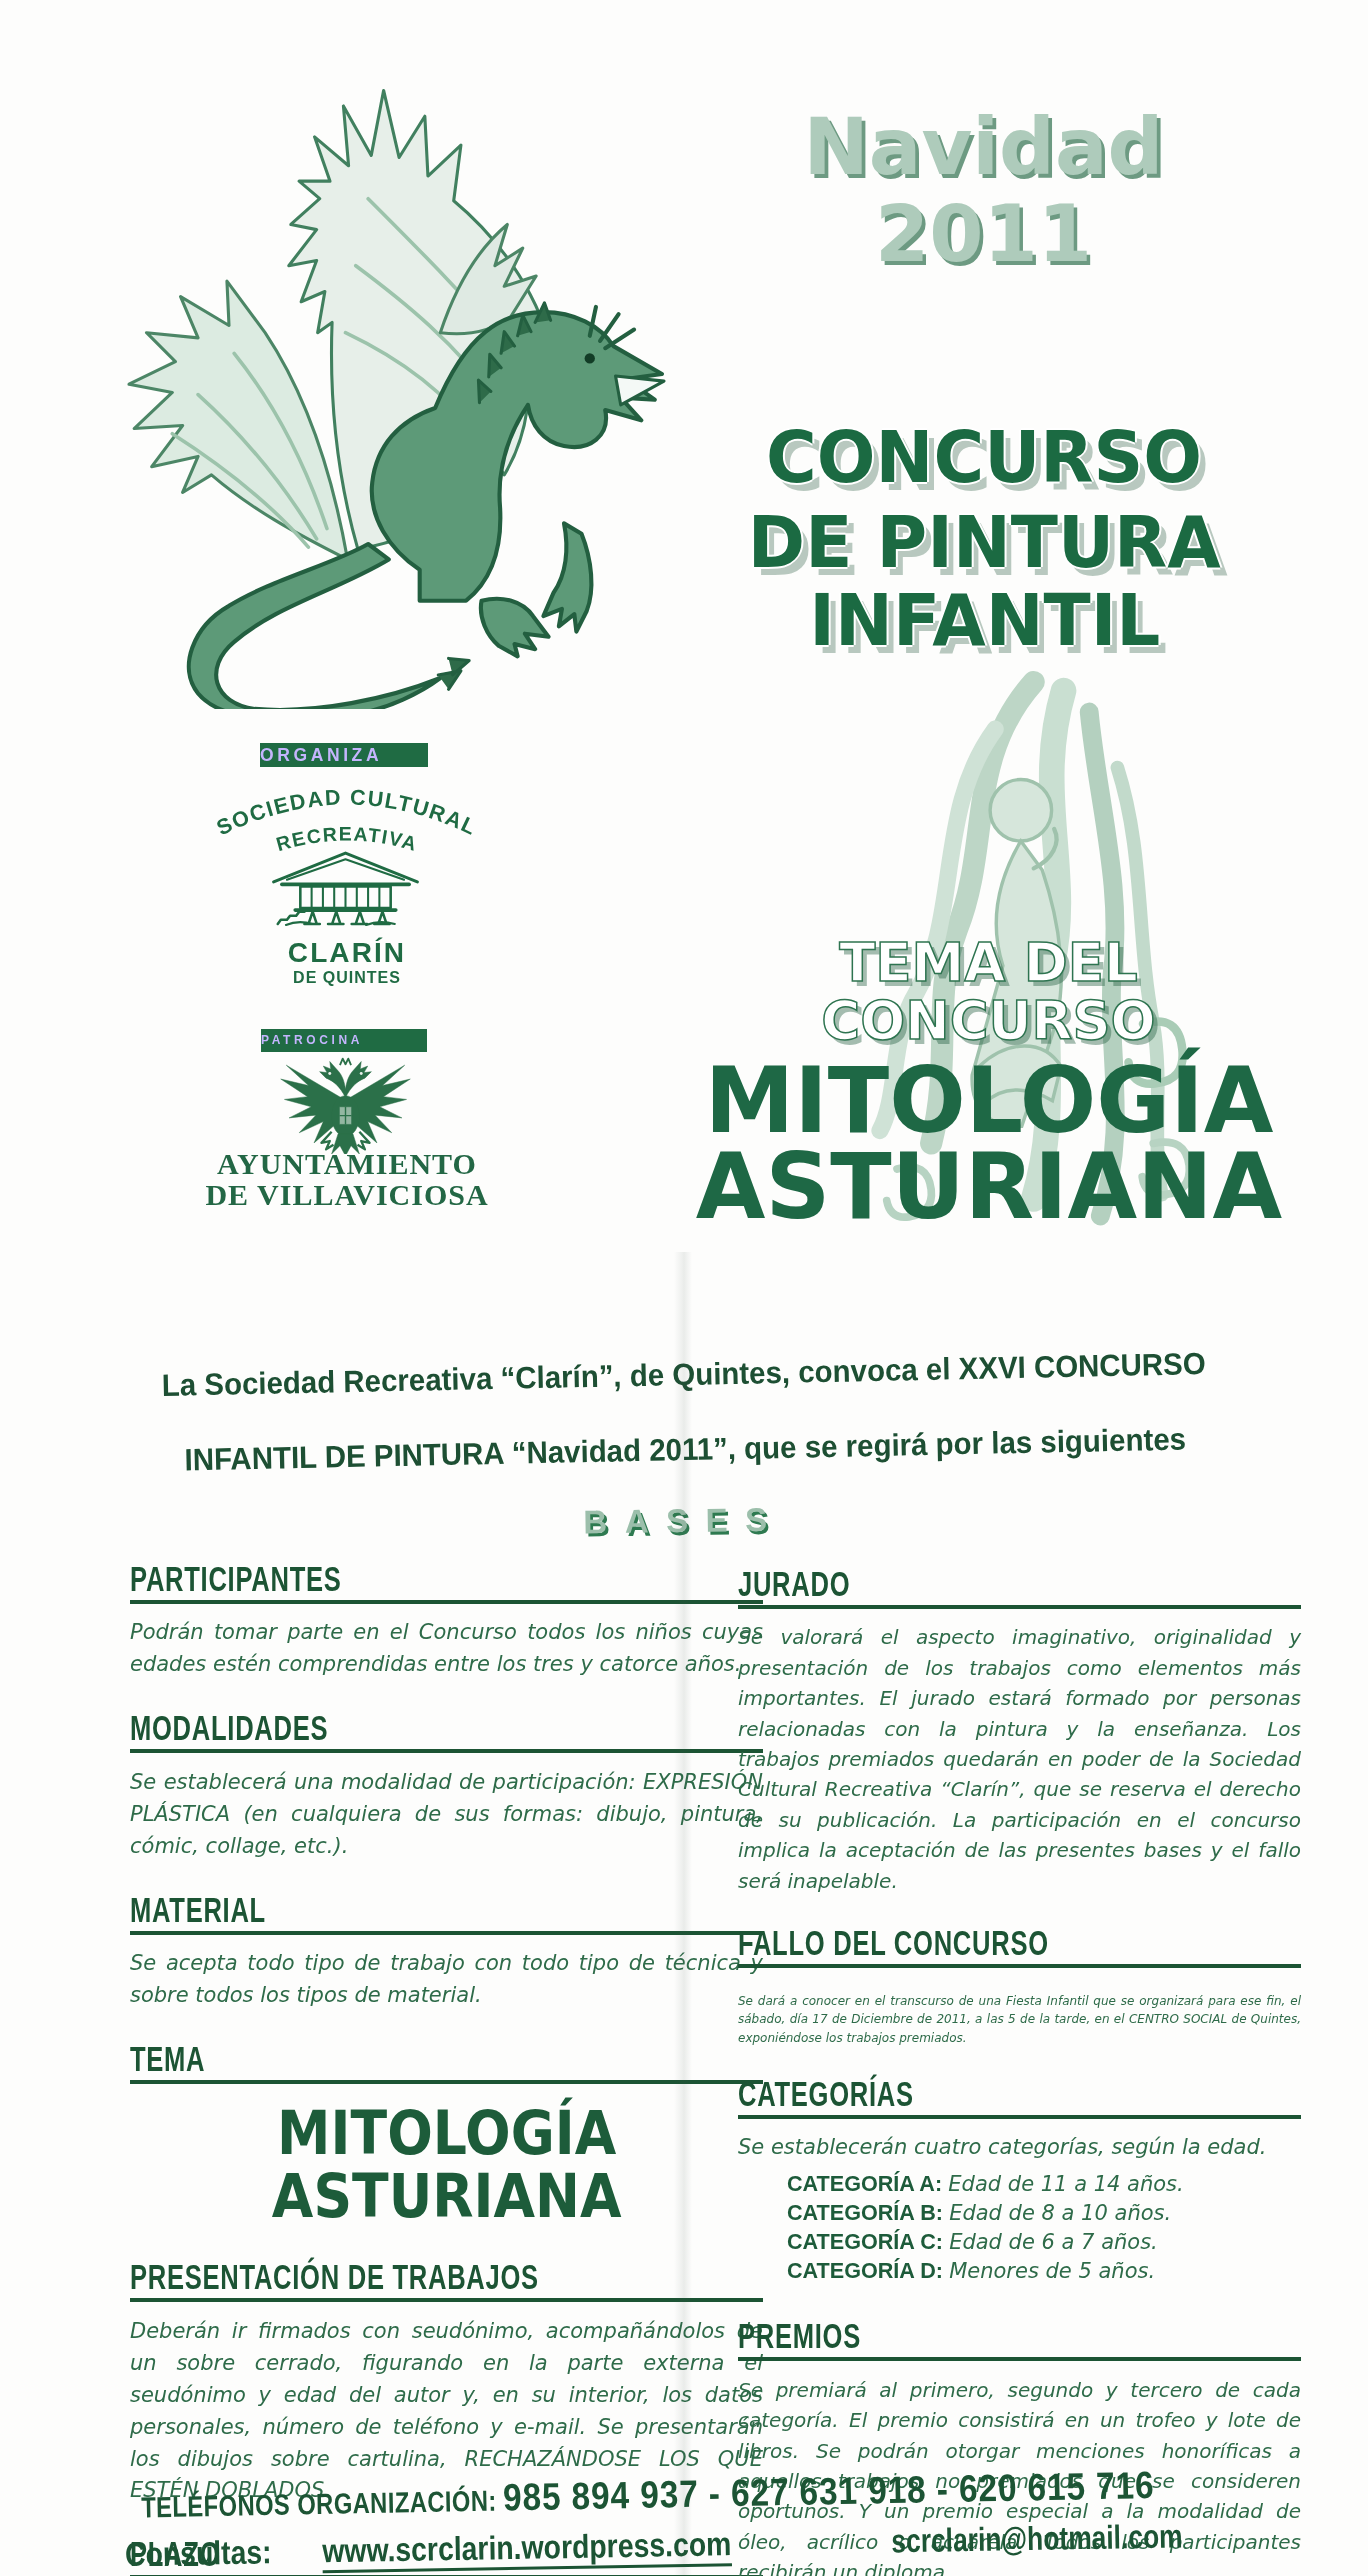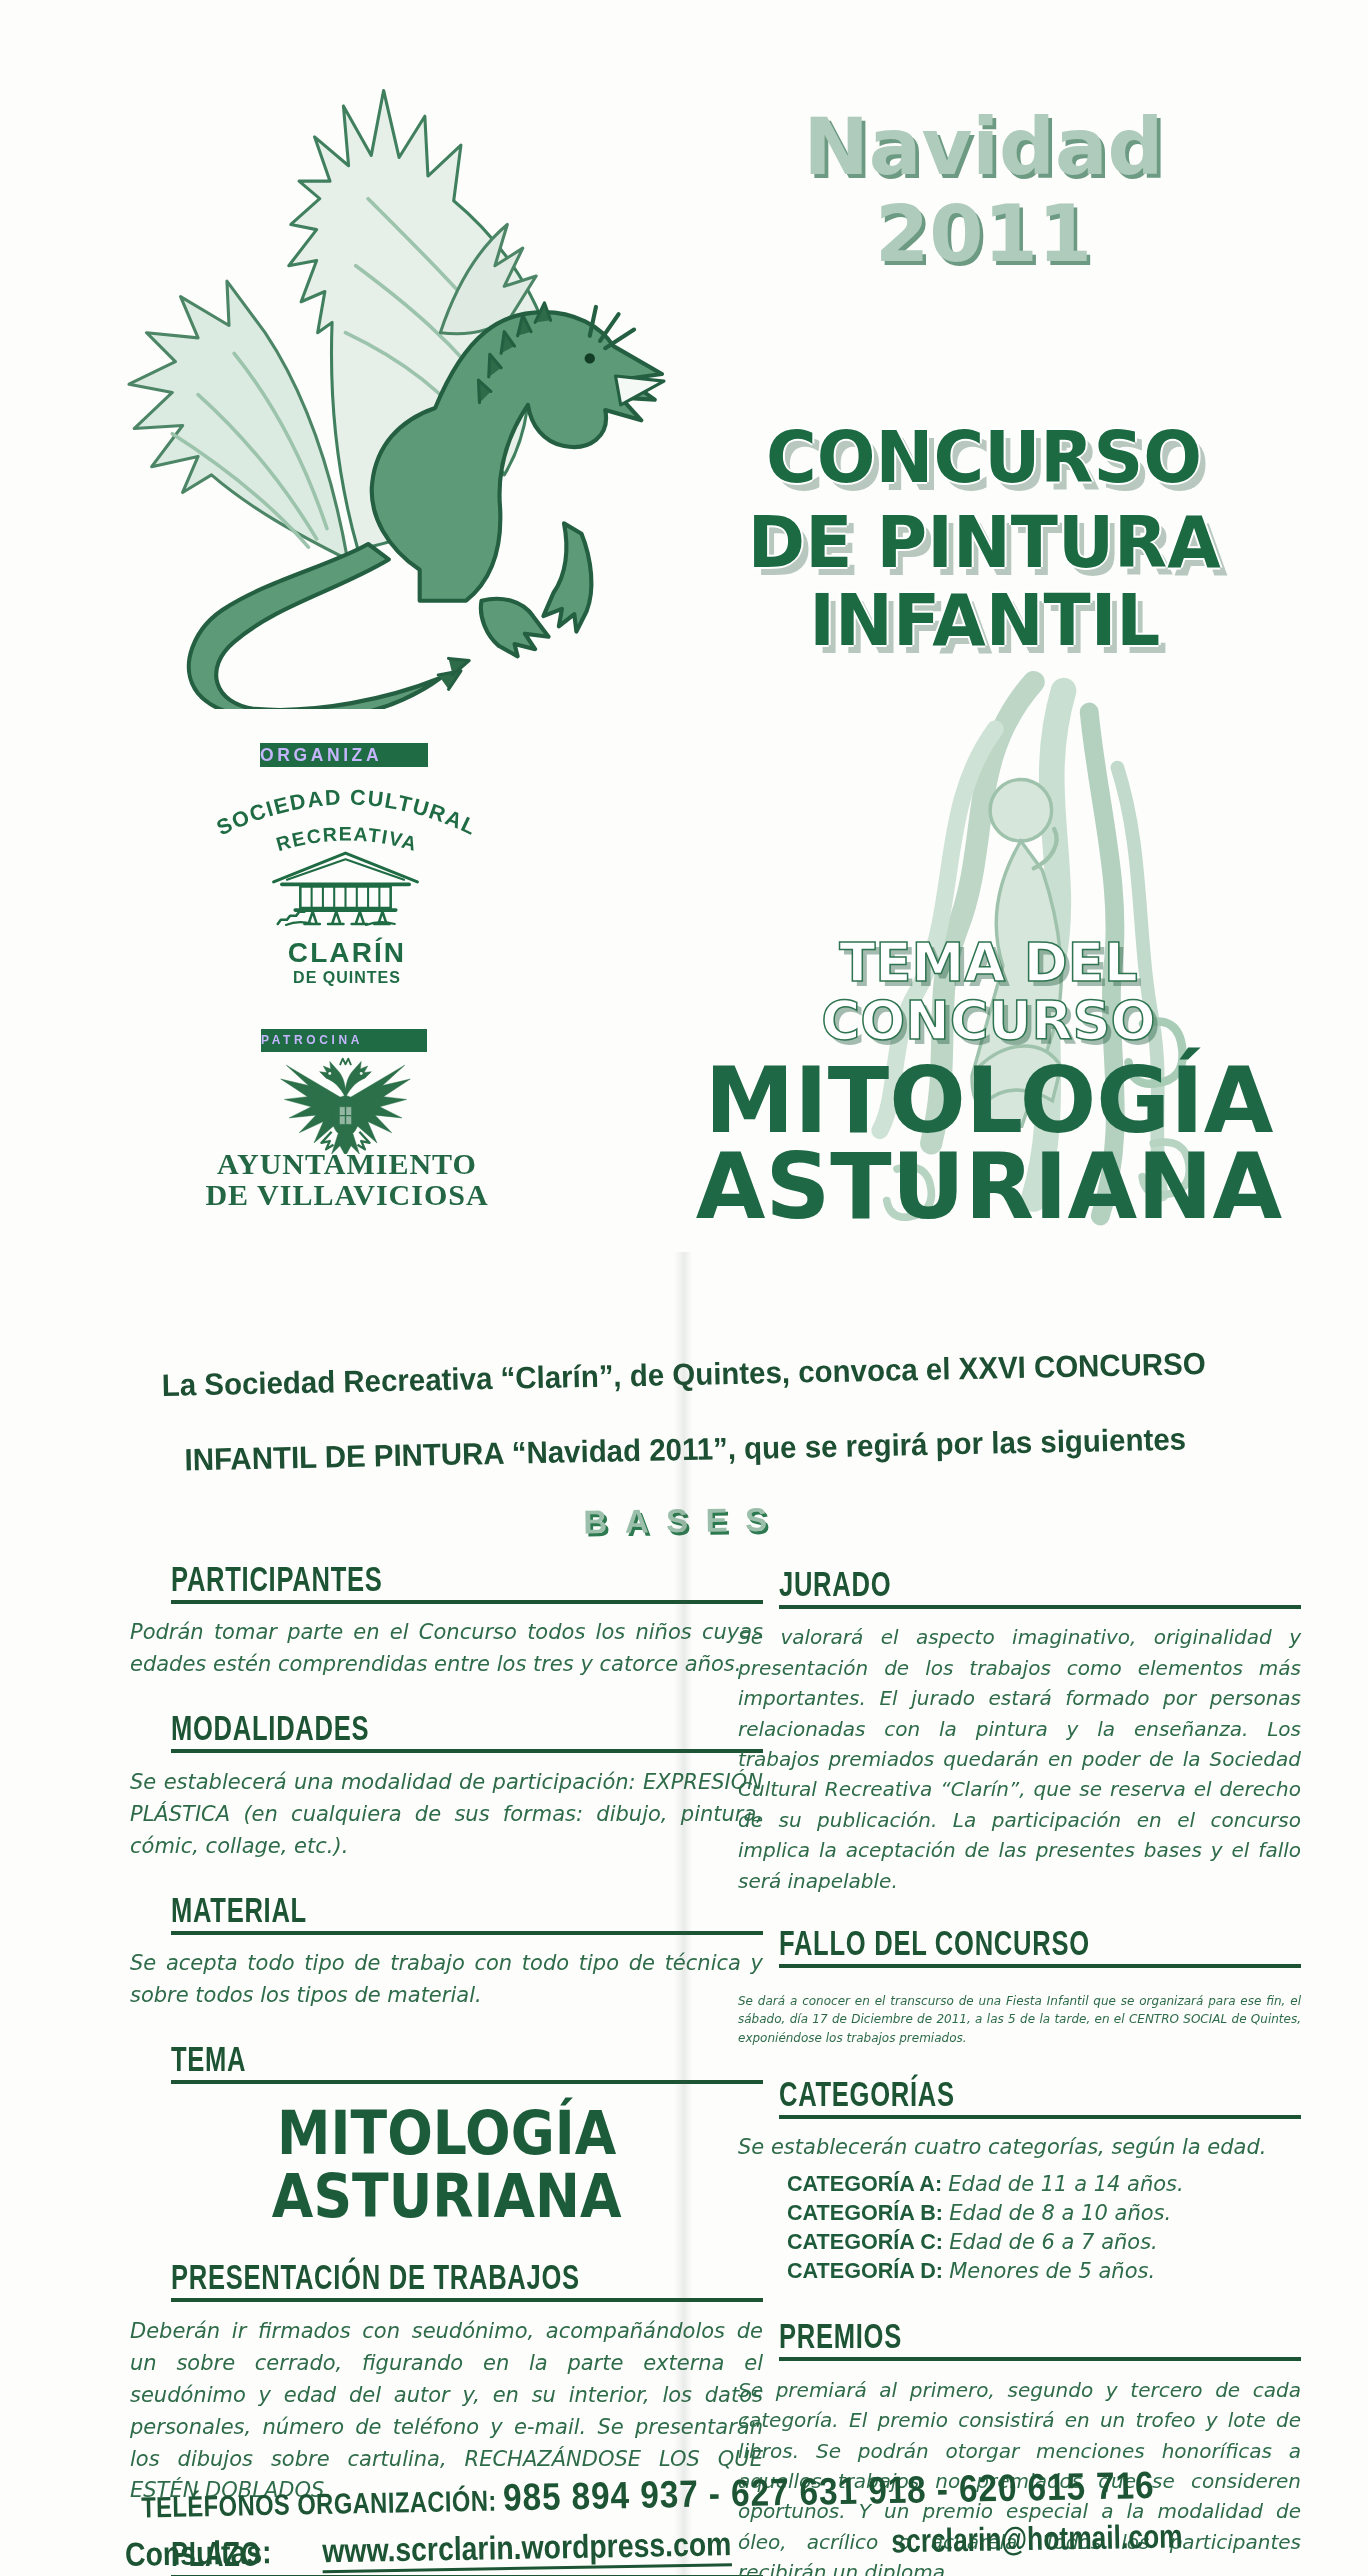--- a/index.html
+++ b/index.html
@@ -41,21 +41,21 @@
 
   
   .intro{transform:rotate(-1.2deg);text-align:center;color:#1d4f33;}
   .intro span{display:block;font:700 31px/75px "Liberation Sans",sans-serif;white-space:nowrap;
               transform:scaleX(.95);}
   .bases{font:700 33px "Liberation Sans",sans-serif;letter-spacing:17.5px;color:#9cbfab;
          text-shadow:2.6px 3.1px 0 #2e7a50;text-align:center;transform:rotate(-.8deg);}
 
   
   .sec{margin-bottom:29px;}
-  .h-wrap{border-bottom:4.1px solid var(--ink);padding-bottom:4.1px;margin-left:41px;}
+  .h-wrap{border-bottom:4.1px solid var(--ink);padding-bottom:4.1px;}
   .h{display:inline-block;transform:scaleX(.73);transform-origin:0 100%;
      font:700 35px/1 "Liberation Sans",sans-serif;color:var(--ink);letter-spacing:1px;white-space:nowrap;}
   .body{font:italic 400 21px/1.52 "DejaVu Sans",sans-serif;color:var(--body);
         text-align:justify;margin-top:13.4px;}
   .theme-left{text-align:center;margin-top:17.5px;font:800 61px/63px "DejaVu Sans",sans-serif;color:#1d5c3a;}
   .theme-left span{display:inline-block;transform:scaleX(.88);white-space:nowrap;}
   .cat{margin:3.1px 0 3.1px 49px;}
   .cat-label{font:700 21.6px "Liberation Sans",sans-serif;color:#1d5b3a;}
   .cat-text{font:italic 400 21px "DejaVu Sans",sans-serif;color:var(--body);margin-left:6.2px;}
   .cats-intro{font:italic 400 21px/1.5 "DejaVu Sans",sans-serif;color:var(--body);margin-top:13.4px;}

